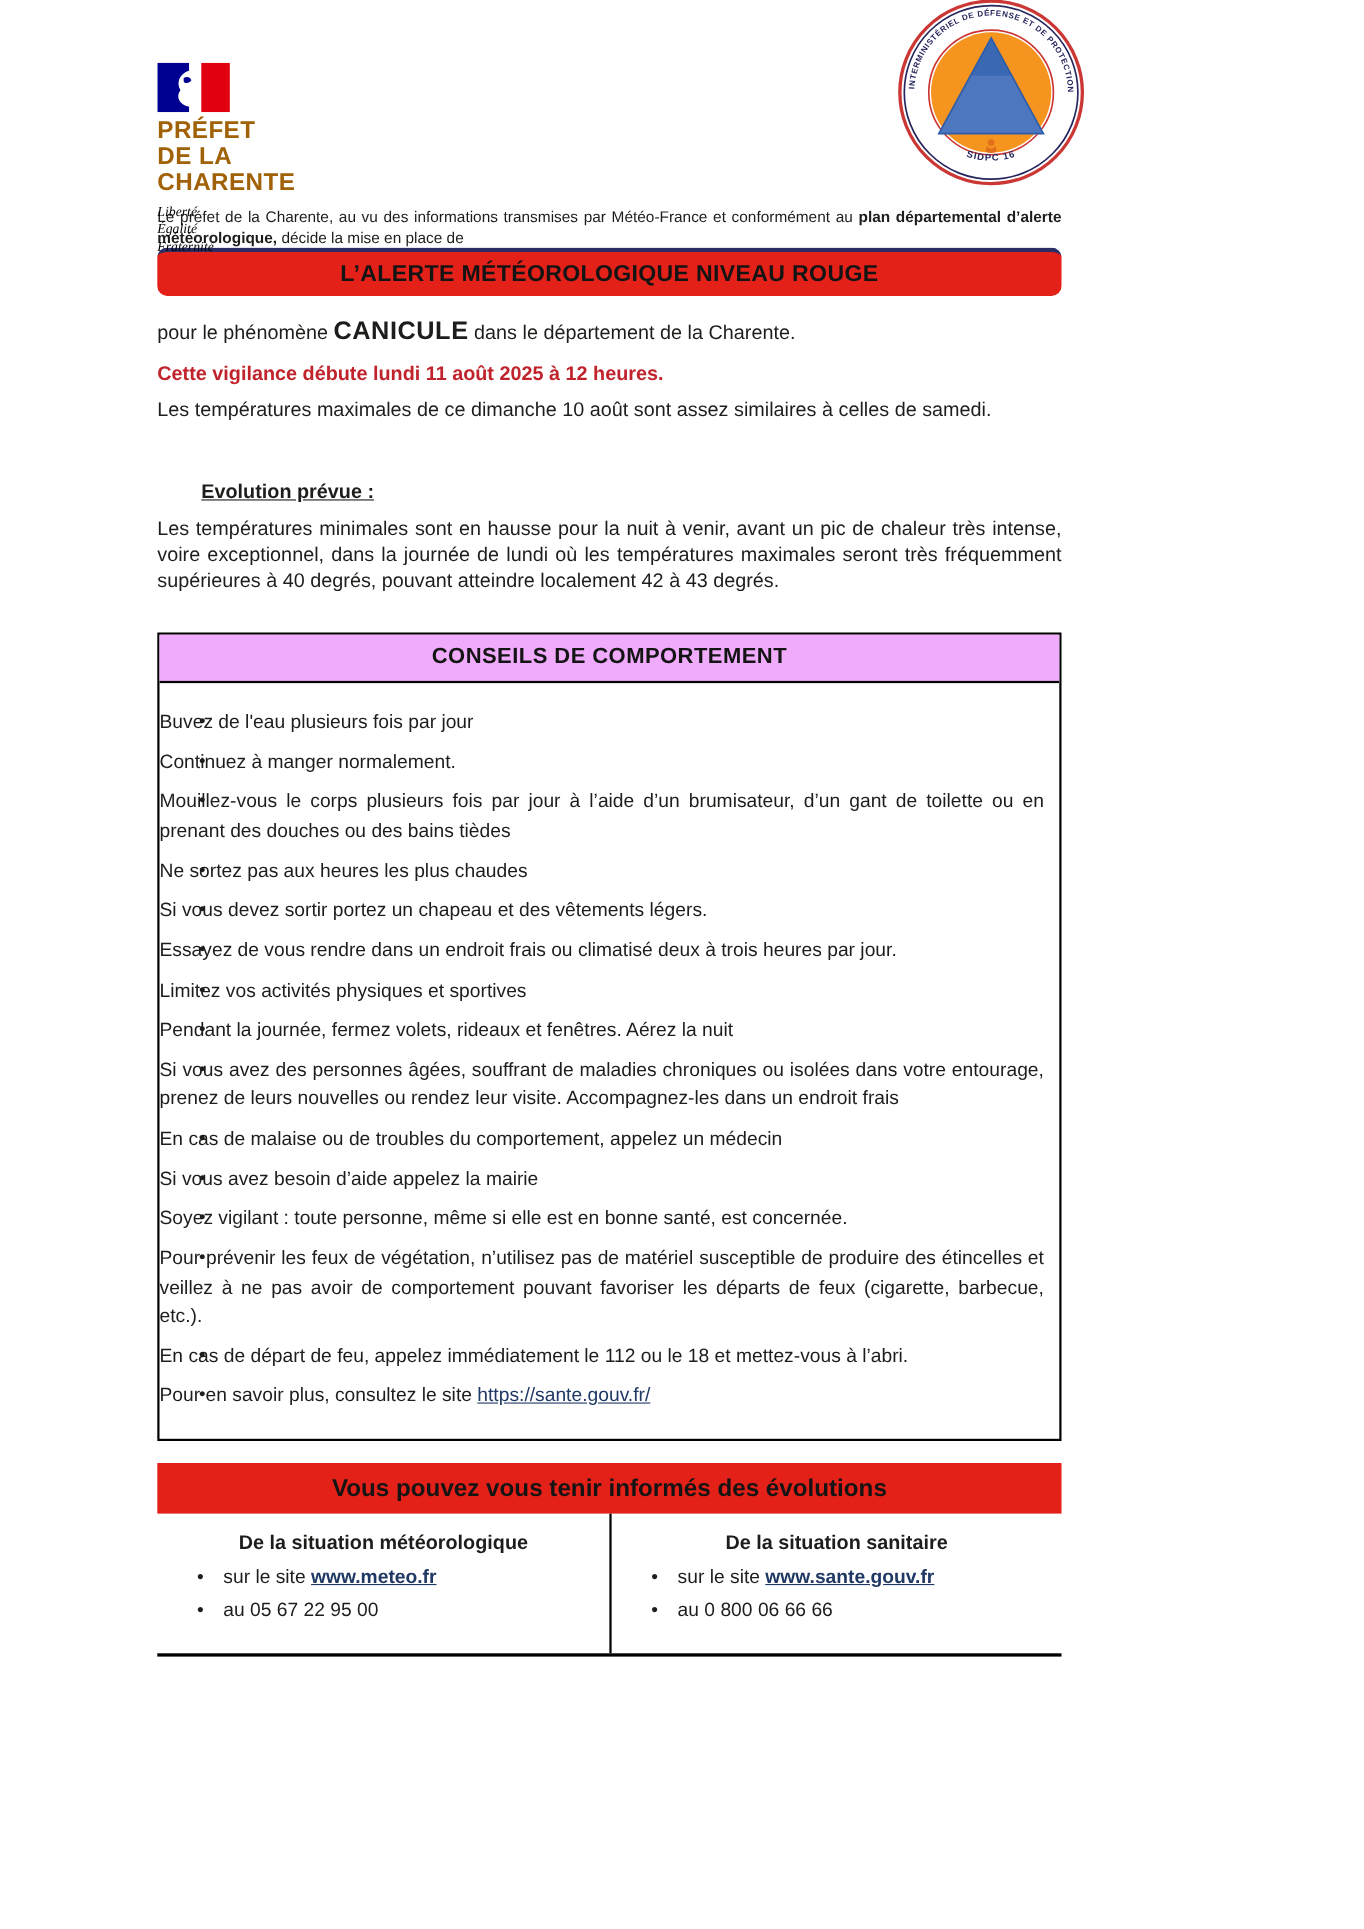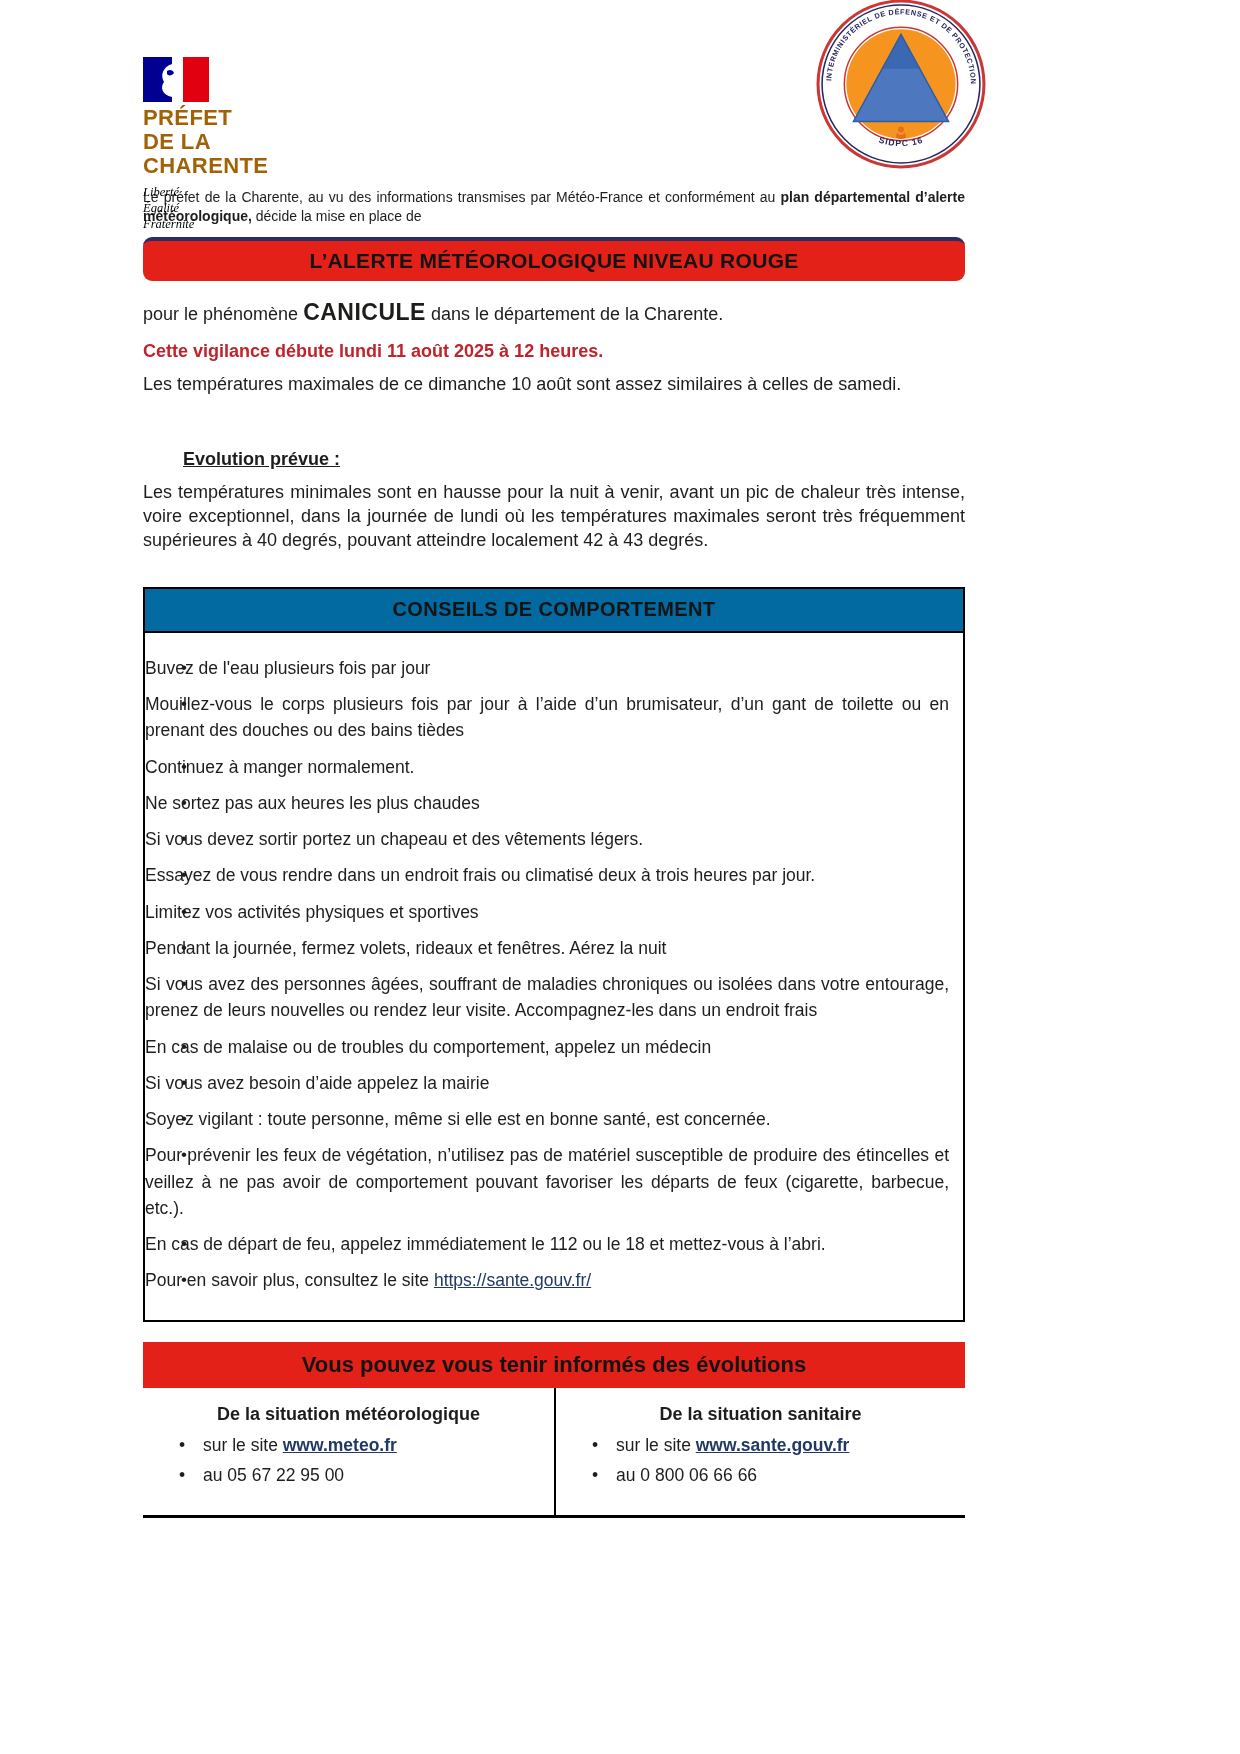--- a/index.html
+++ b/index.html
@@ -11,36 +11,36 @@
   .header { position:relative; height:172px; padding-top:57px; }
   .flag-svg { display:block; }
   .logo-title { font-weight:bold; font-size:22px; line-height:1.08; letter-spacing:.4px; margin-top:4px; color:#a16207; }
   .motto { font-family:"Liberation Serif", serif; font-style:italic; font-size:12.5px; line-height:1.25; margin-top:8px; color:#000; }
   .seal { position:absolute; left:672px; top:-2px; width:172px; height:172px; }
 
   
   .intro { font-size:14px; line-height:1.33; text-align:justify; margin-top:16px; }
   .intro b { font-weight:bold; }
 
-  .banner1 { margin-top:12px; height:44px; background:#e32119; border-top:4px solid #2d2d66;
+  .banner1 { height:44px; background:#e32119; border-top:4px solid #2d2d66;
              border-radius:9px; display:flex; align-items:center; justify-content:center;
              font-size:21px; font-weight:bold; color:#141414; letter-spacing:.3px; }
 
   .phenom { margin-top:18px; font-size:18px; }
   .phenom .big { font-weight:bold; font-size:23px; letter-spacing:.5px; }
 
   .vigilance { margin-top:15px; font-size:18px; font-weight:bold; color:#c0232c; }
 
   .sec-heading { margin-top:20px; font-size:18px; font-weight:bold; text-decoration:underline; }
   .sec-body { margin-top:11px; font-size:18px; line-height:1.33; text-align:justify; }
   .gap-lg { margin-top:52px;margin-left:40px; }
 
   
   .box { margin-top:34px; border:2px solid #000; }
-  .box-header { background:#0369a1; border-bottom:2px solid #000; height:44px;
+  .box-header { background:#f0abfc; border-bottom:2px solid #000; height:44px;
                 display:flex; align-items:center; justify-content:center;
                 font-size:20px; font-weight:bold; color:#141414; letter-spacing:.4px; }
   .box-body { padding:12px 14px 16px 0; }
   .box-body ul, .fcol ul { list-style:none; }
   .box-body li { position:relative; margin:10px 0; font-size:17.5px; line-height:1.5; text-align:justify; }
   .box-body li::before { content:"•"; position:absolute; left:36px; font-size:17px; }
   a.doc-link { color:#1f3864; text-decoration:underline; }
   a.doc-link.bold { font-weight:bold; }
 
   
@@ -121,22 +121,22 @@
     <h3 class="sec-heading gap-lg">Evolution prévue :</h3>
     <p class="sec-body">Les températures minimales sont en hausse pour la nuit à venir, avant un pic de chaleur très intense, voire exceptionnel, dans la journée de lundi où les températures maximales seront très fréquemment supérieures à 40 degrés, pouvant atteindre localement 42 à 43 degrés.</p>
 
     <div class="box">
       <div class="box-header">
         <span>CONSEILS DE COMPORTEMENT</span>
       </div>
       <div class="box-body">
         <ul>
           <li>Buvez de l'eau plusieurs fois par jour</li>
+          <li>Continuez à manger normalement.</li>
           <li>Mouillez-vous le corps plusieurs fois par jour à l’aide d’un brumisateur, d’un gant de toilette ou en prenant des douches ou des bains tièdes</li>
-          <li>Continuez à manger normalement.</li>
           <li>Ne sortez pas aux heures les plus chaudes</li>
           <li>Si vous devez sortir portez un chapeau et des vêtements légers.</li>
           <li>Essayez de vous rendre dans un endroit frais ou climatisé deux à trois heures par jour.</li>
           <li>Limitez vos activités physiques et sportives</li>
           <li>Pendant la journée, fermez volets, rideaux et fenêtres. Aérez la nuit</li>
           <li>Si vous avez des personnes âgées, souffrant de maladies chroniques ou isolées dans votre entourage, prenez de leurs nouvelles ou rendez leur visite. Accompagnez-les dans un endroit frais</li>
           <li>En cas de malaise ou de troubles du comportement, appelez un médecin</li>
           <li>Si vous avez besoin d’aide appelez la mairie</li>
           <li>Soyez vigilant : toute personne, même si elle est en bonne santé, est concernée.</li>
           <li>Pour prévenir les feux de végétation, n’utilisez pas de matériel susceptible de produire des étincelles et veillez à ne pas avoir de comportement pouvant favoriser les départs de feux (cigarette, barbecue, etc.).</li>

